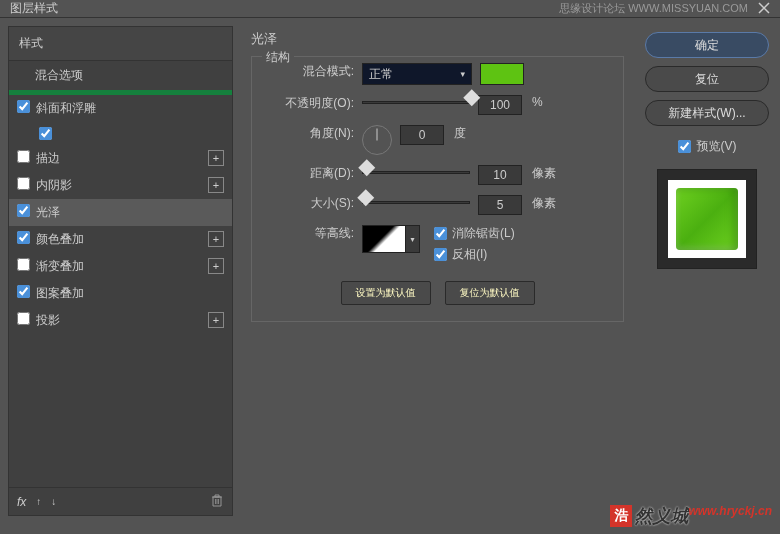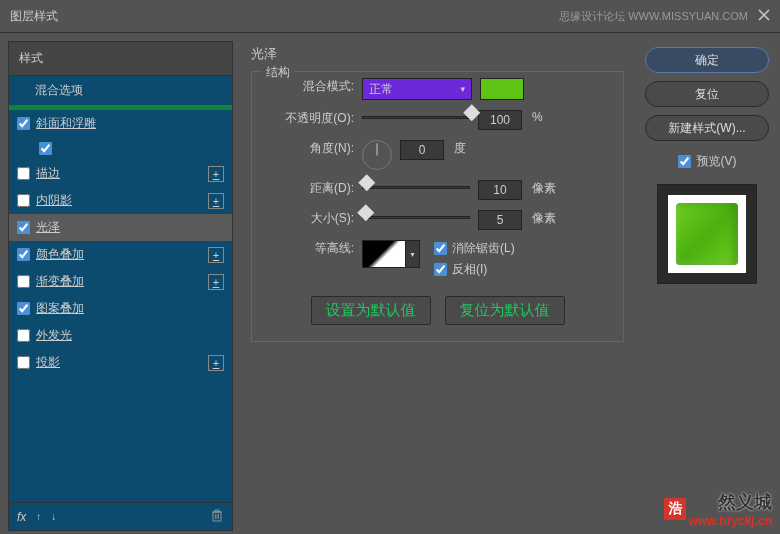--- a/index.html
+++ b/index.html
@@ -1,75 +1,75 @@
 <!DOCTYPE html>
 <html><head>
   <meta charset="utf-8">
   <style>
     * { margin: 0; padding: 0; box-sizing: border-box; font-family: "Microsoft YaHei", Arial, sans-serif; }
     body { width: 780px; height: 534px; background: #535353; color: #ccc; font-size: 12px; overflow: hidden; position: relative; }
     
-    .titlebar { height: 33px; background: #535353; border-bottom: 1px solid #333; display: flex; align-items: center; padding: 0 10px; justify-content: space-between; }
+    .titlebar { height: 18px; background: #535353; border-bottom: 1px solid #333; display: flex; align-items: center; padding: 0 10px; justify-content: space-between; }
     .titlebar-right { display: flex; align-items: center; gap: 10px; }
     .titlebar-watermark { font-size: 11px; color: #999; }
     .close-btn { color: #ccc; cursor: pointer; font-size: 14px; }
     
     .main { display: flex; height: calc(100% - 28px); padding: 8px; gap: 8px; }
     
-    .left-panel { width: 225px; background: #0c4a6e; border: 1px solid #333; display: flex; flex-direction: column; }
+    .left-panel { width: 225px; background: #404040; border: 1px solid #333; display: flex; flex-direction: column; }
     .style-header { padding: 8px 10px; background: #454545; border-bottom: 1px solid #333; }
     .blend-opts { padding: 6px 26px; border-bottom: 5px solid #15803d; }
     .style-list { flex: 1; overflow-y: auto; }
-    .style-item { display: flex; align-items: center; padding: 5px 8px; gap: 6px; cursor: pointer; position: relative; text-decoration: underline; }
+    .style-item { display: flex; padding: 5px 8px; gap: 6px; cursor: pointer; position: relative; }
     .style-item.indent { padding-left: 30px; }
     .style-item.selected { background: #5a5a5a; }
     .style-item input[type="checkbox"] { width: 13px; height: 13px; accent-color: #4a90d9; cursor: pointer; }
     .style-item .label { flex: 1; }
     .add-btn { width: 16px; height: 16px; border: 1px solid #888; display: flex; align-items: center; justify-content: center; font-size: 11px; cursor: pointer; }
     .left-footer { height: 28px; border-top: 1px solid #333; display: flex; align-items: center; padding: 0 8px; gap: 10px; }
     .left-footer .spacer { flex: 1; }
     .trash-icon { cursor: pointer; opacity: 0.8; }
     .fx-label { font-style: italic; }
     .arrow { font-size: 10px; cursor: pointer; }
     
     .center-panel { flex: 1; padding: 4px 10px; }
     .section-title { margin-bottom: 8px; font-size: 13px; }
     .fieldset { border: 1px solid #666; padding: 6px 12px 16px; margin-top: 4px; position: relative; }
     .fieldset-legend { position: absolute; top: -8px; left: 10px; background: #535353; padding: 0 4px; font-size: 12px; }
     .form-row { display: flex; align-items: flex-start; margin-bottom: 10px; gap: 8px; }
     .form-label { width: 90px; text-align: right; }
-    .select-box { background: #6d28d9; border: 1px solid #222; color: #ccc; padding: 2px 6px; width: 110px; height: 22px; display: flex; align-items: center; justify-content: space-between; cursor: pointer; }
+    .select-box { background: #0f172a; border: 1px solid #222; color: #ccc; padding: 2px 6px; width: 110px; height: 22px; display: flex; align-items: center; justify-content: space-between; cursor: pointer; }
     .select-box .chevron { font-size: 9px; }
     .color-swatch { width: 44px; height: 22px; border: 1px solid #222; cursor: pointer; }
     .slider { width: 108px; height: 14px; position: relative; }
     .slider-track { position: absolute; top: 6px; left: 0; right: 0; height: 3px; background: #3a3a3a; border: 1px solid #222; }
     .slider-thumb { position: absolute; top: 1px; width: 12px; height: 12px; background: #ddd; transform: rotate(45deg) translateX(-50%); }
     .num-input { width: 44px; height: 20px; background: #3a3a3a; border: 1px solid #222; color: #ccc; text-align: center; font-size: 12px; }
     .unit { margin-left: 2px; }
     .angle-dial { width: 30px; height: 30px; border: 1px solid #777; border-radius: 50%; position: relative; }
     .angle-dial::after { content: ''; position: absolute; top: 50%; left: 50%; width: 12px; height: 1px; background: #ccc; transform-origin: left; transform: rotate(-90deg); }
     .contour-swatch { width: 44px; height: 28px; border: 1px solid #222; background: linear-gradient(135deg, #000 0%, #000 45%, #fff 55%, #fff 100%); cursor: pointer; }
     .contour-btn { width: 14px; height: 28px; border: 1px solid #222; border-left: none; background: #3a3a3a; display: flex; align-items: center; justify-content: center; font-size: 8px; cursor: pointer; }
     .check-row { display: flex; align-items: center; gap: 5px; margin-bottom: 4px; }
     .check-row input { accent-color: #4a90d9; }
     .btn-row { display: flex; gap: 14px; margin-top: 14px; justify-content: center; }
-    .action-btn { background: #4a4a4a; border: 1px solid #2a2a2a; color: #22c55e; padding: 4px 14px; cursor: pointer; font-size: 15px; border-radius: 2px; }
+    .action-btn { background: #4a4a4a; border: 1px solid #2a2a2a; color: #fef9c3; padding: 4px 14px; cursor: pointer; font-size: 10px; border-radius: 2px; }
     
     .right-panel { width: 130px; display: flex; flex-direction: column; align-items: center; gap: 8px; padding-top: 6px; }
     .pill-btn { width: 124px; height: 26px; border-radius: 13px; border: 1px solid #2a2a2a; background: #4a4a4a; color: #ddd; display: flex; align-items: center; justify-content: center; cursor: pointer; font-size: 12px; }
     .pill-btn.primary { background: #394b63; border-color: #5a7aa8; }
     .preview-check { display: flex; align-items: center; gap: 6px; margin-top: 4px; }
     .preview-check input { accent-color: #4a90d9; }
     .preview-box { width: 100px; height: 100px; border: 1px solid #222; background: #2a2a2a; display: flex; align-items: center; justify-content: center; margin-top: 6px; }
     .preview-inner { width: 78px; height: 78px; background: #fff; display: flex; align-items: center; justify-content: center; }
     .preview-green { width: 62px; height: 62px; background: linear-gradient(135deg, #6ed020 0%, #4bb010 50%, #6ed020 100%); border-radius: 4px; box-shadow: inset -4px 0 8px rgba(40,120,0,0.6), inset 0 -2px 6px rgba(255,255,255,0.3); }
     
     .watermark { position: absolute; bottom: 6px; right: 8px; display: flex; align-items: center; gap: 2px; pointer-events: none; }
     .watermark-badge { background: #d4342a; color: #fff; font-weight: bold; padding: 2px 4px; font-size: 14px; }
-    .watermark-text { display: flex; flex-direction: column; align-items: flex-end; }
+    .watermark-text { display: flex; flex-direction: row; align-items: flex-start; font-style: italic; }
     .watermark-text .cn { font-size: 18px; color: #333; font-weight: bold; text-shadow: 0 0 2px #fff; }
     .watermark-text .url { font-size: 12px; color: #d4342a; font-weight: bold; }
   </style>
 </head>
 <body>
 
 <div class="titlebar">
   <span>图层样式</span>
   <div class="titlebar-right">
     <span class="titlebar-watermark">思缘设计论坛  WWW.MISSYUAN.COM</span>
@@ -113,24 +113,20 @@
           <span class="add-btn">+</span>
         </div>
         <div class="style-item">
           <input type="checkbox" style="">
           <span class="label">渐变叠加</span>
           <span class="add-btn">+</span>
         </div>
         <div class="style-item">
           <input type="checkbox" checked="" style="">
           <span class="label">图案叠加</span>
-        </div>
-        <div class="style-item">
-          <input type="checkbox" style="">
-          <span class="label">外发光</span>
         </div>
         <div class="style-item">
           <input type="checkbox" style="">
           <span class="label">投影</span>
           <span class="add-btn">+</span>
         </div>
       </div>
     <div class="left-footer">
       <span class="fx-label">fx</span>
       <span class="arrow">↑</span>

